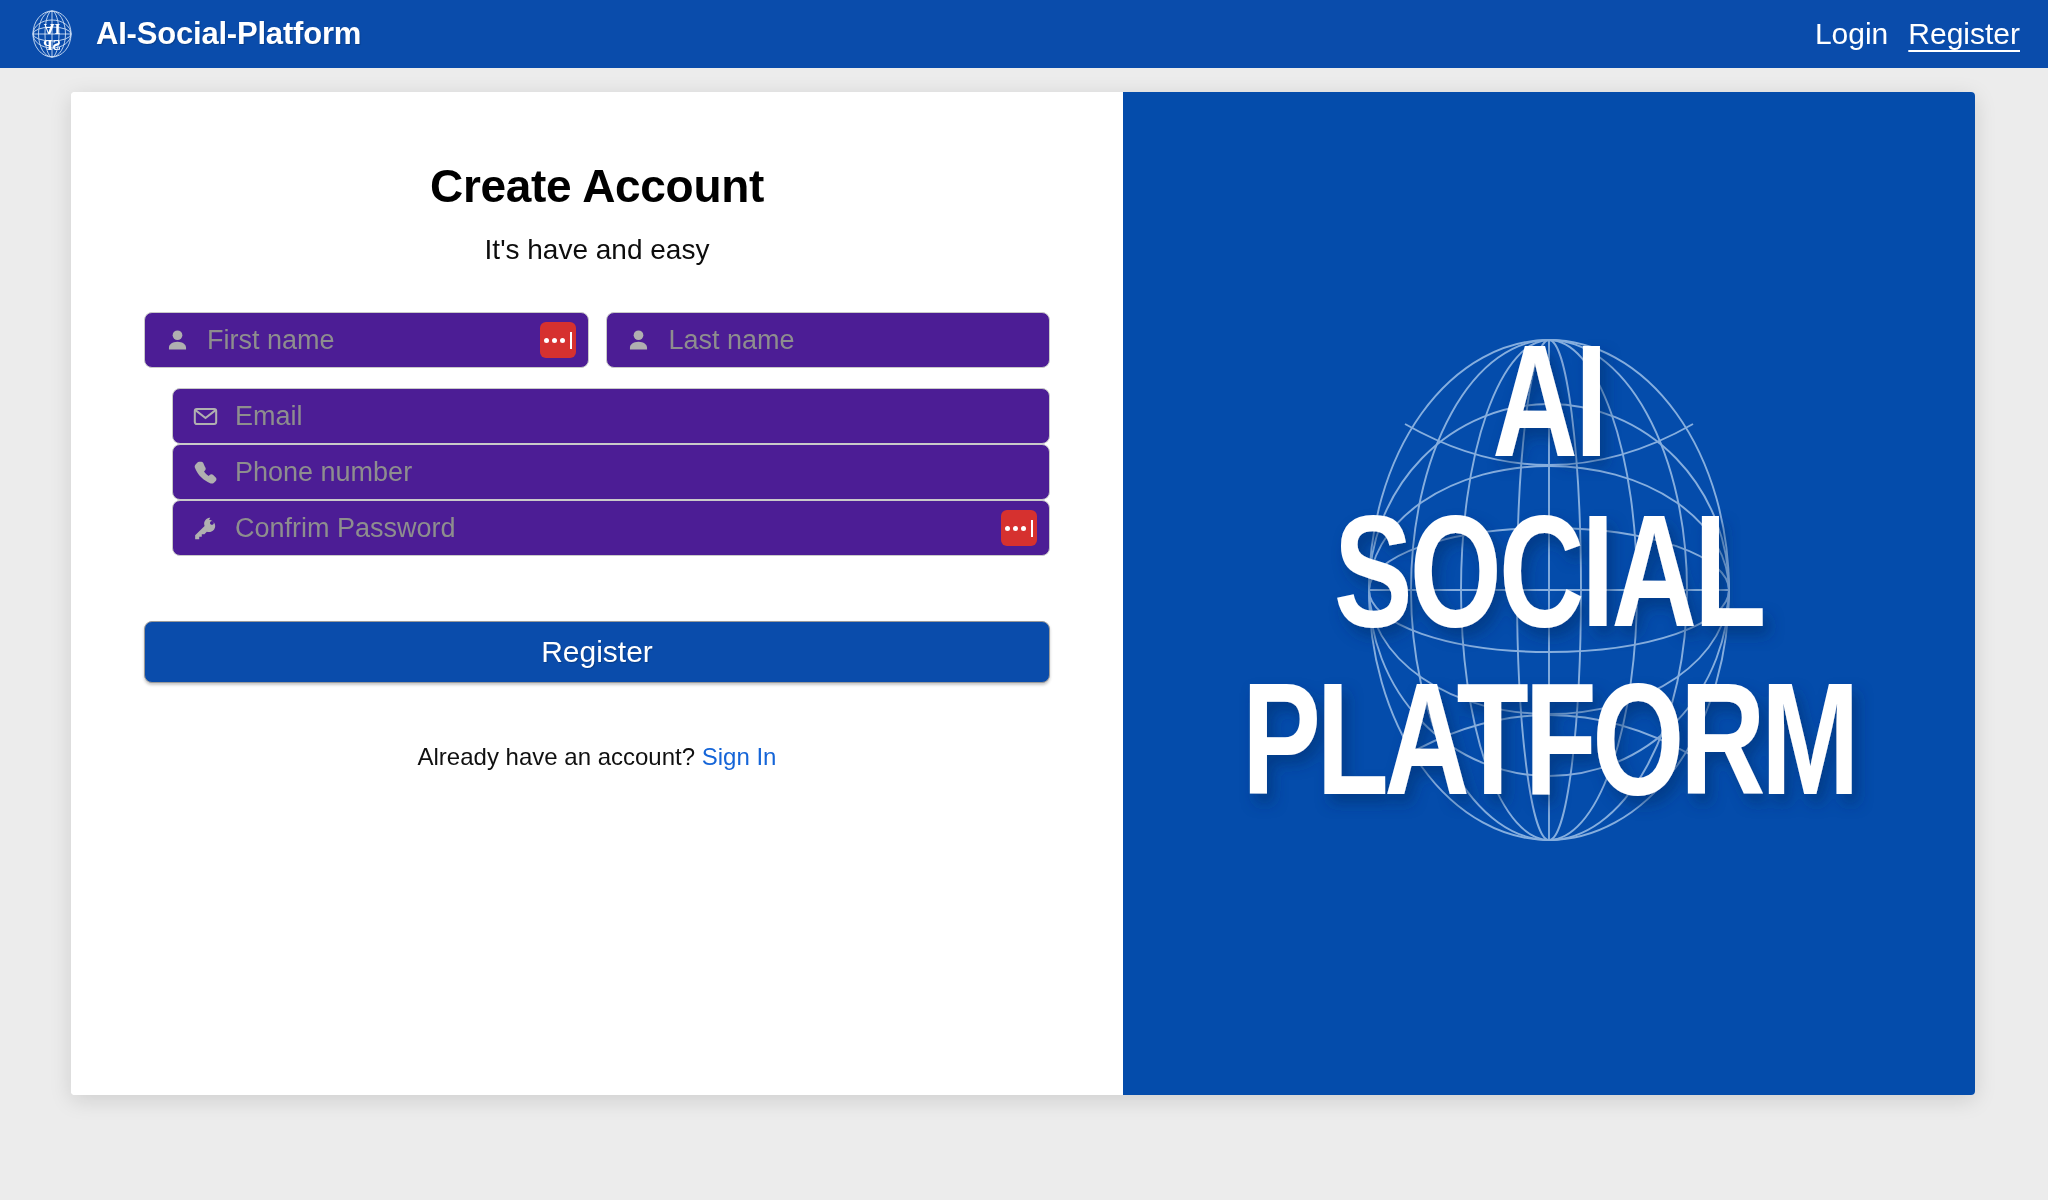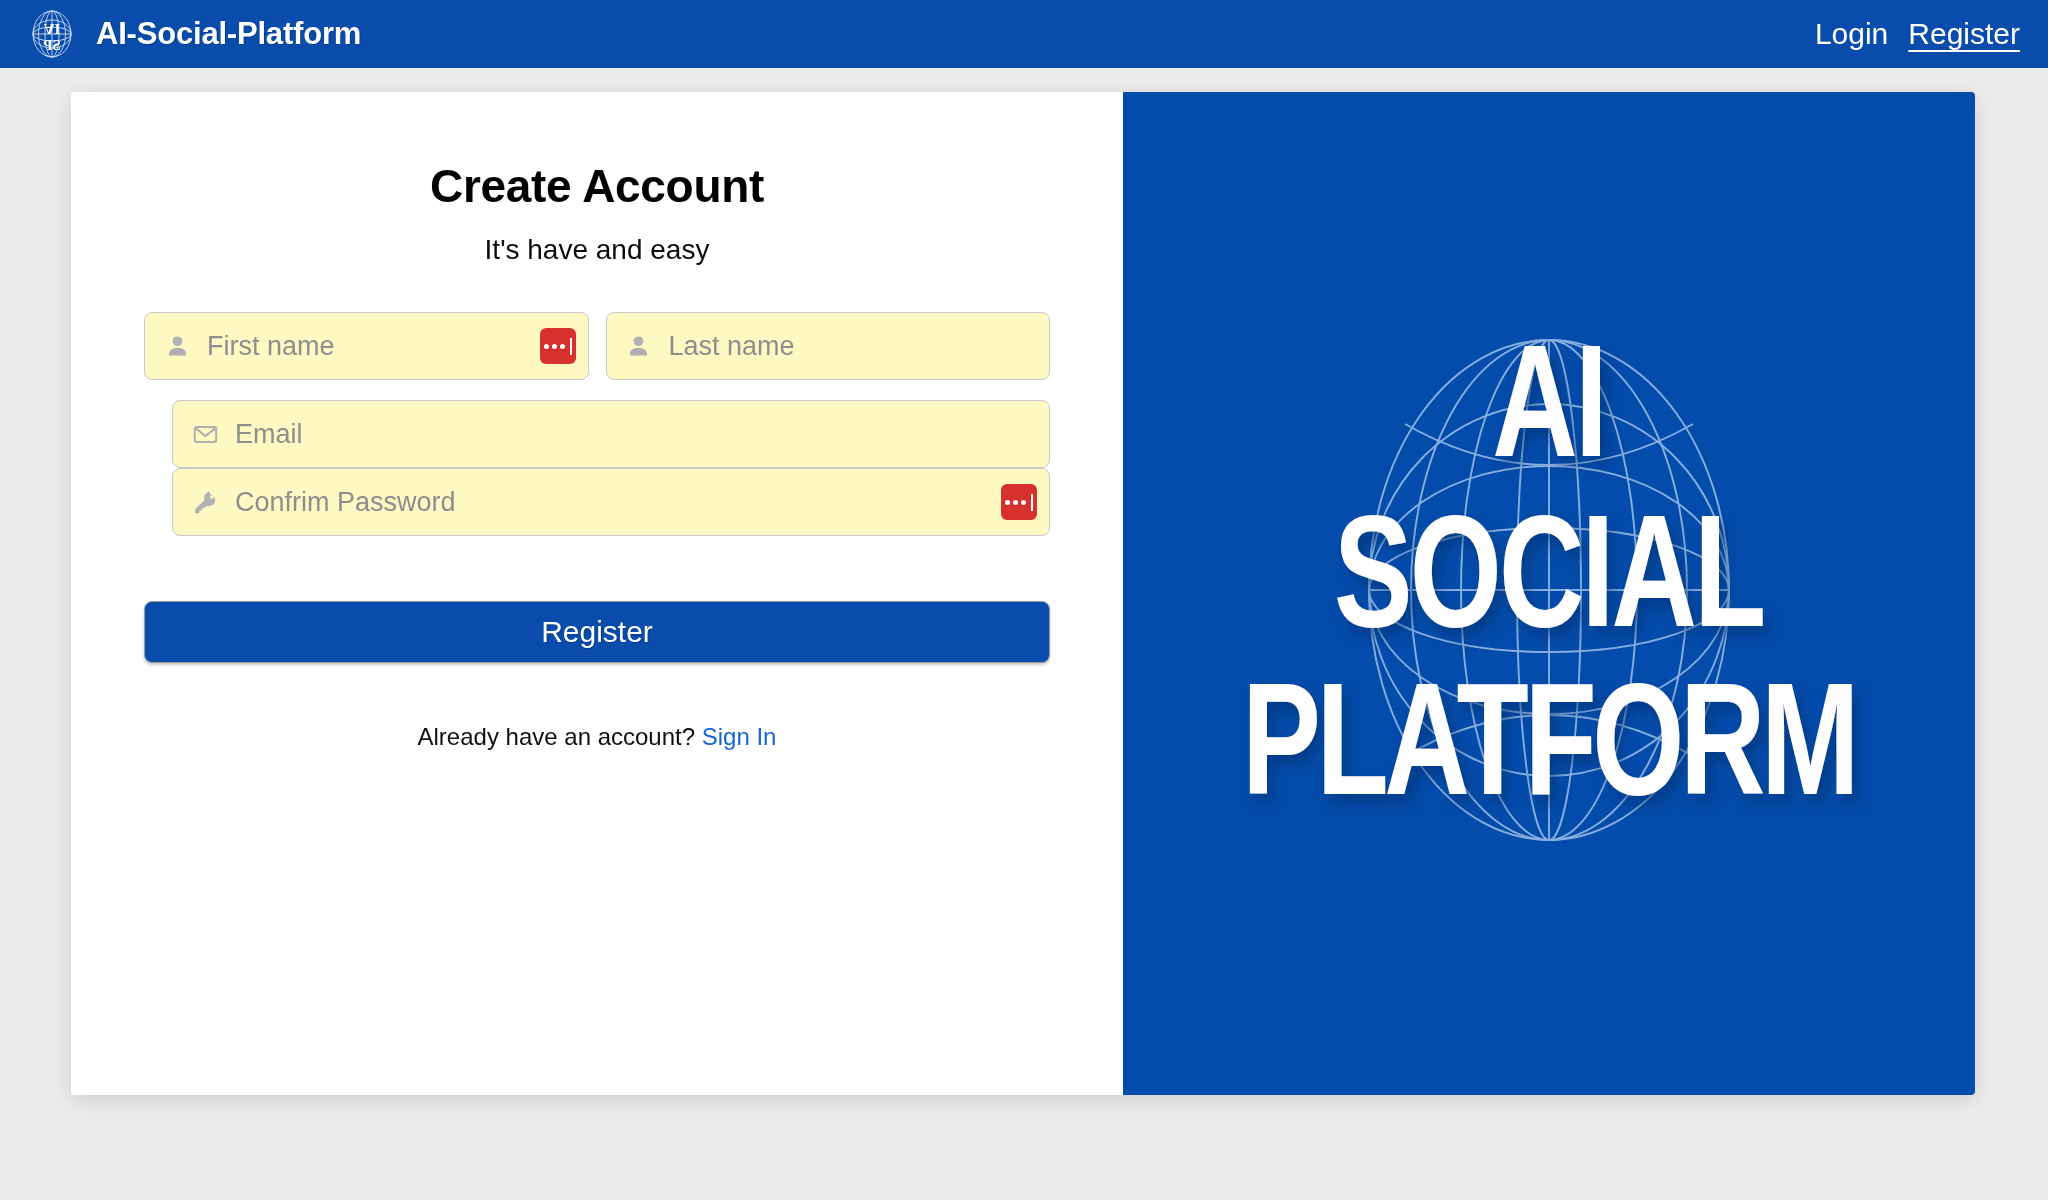--- a/index.html
+++ b/index.html
@@ -112,24 +112,24 @@
   }
 
   .field-row {
     display: flex;
     gap: 17px;
     margin-top: 46px;
   }
   .field {
     position: relative;
     flex: 1 1 0;
-    height: 68px;
+    height: 56px;
     border: 1px solid #c9c9c9;
     border-radius: 8px;
-    background: #fef9c3;
+    background: #4c1d95;
     display: flex;
     align-items: center;
     padding: 0 12px 0 17px;
   }
   .field + .field { margin-top: 0; }
   .field-stack { margin-top: 20px; margin-left: 28px; }
 
   .field-icon {
     width: 30px;
     height: 30px;
@@ -280,20 +280,28 @@
       <div class="field field-stack">
         <span class="field-icon">
           <svg width="27" height="27" viewBox="0 0 24 24" fill="none" stroke="currentColor" stroke-width="1.8">
             <rect x="2.5" y="5.3" width="19" height="13.4" rx="1.8"></rect>
             <path d="M3 6.3l9 7 9-7"></path>
           </svg>
         </span>
         <span class="field-placeholder">Email</span>
       </div>
 
+      <div class="field field-stack">
+        <span class="field-icon">
+          <svg width="26" height="26" viewBox="0 0 24 24" fill="currentColor">
+            <path d="M6.6 2.6c-.7 0-1.3.3-1.8.8L3.3 5c-.8.8-1 2-.6 3 1.2 3.3 3.2 6.3 5.8 8.8 2.5 2.5 5.5 4.5 8.8 5.7 1 .4 2.2.2 3-.6l1.6-1.6c.9-.9.9-2.4 0-3.3l-2.3-2.3c-.9-.9-2.4-.9-3.3 0l-.9.9c-1.7-1-3.2-2.4-4.3-4.1l.9-.9c.9-.9.9-2.4 0-3.3L10.3 3.4c-.5-.5-1.1-.8-1.8-.8z"></path>
+          </svg>
+        </span>
+        <span class="field-placeholder">Phone number</span>
+      </div>
 
 
       <div class="field field-stack">
         <span class="field-icon">
           <svg width="27" height="27" viewBox="0 0 24 24" fill="currentColor">
             <path d="M16.2 2.4c-3 0-5.4 2.4-5.4 5.4 0 .7.1 1.3.4 1.9l-8.4 8.4v3.5h3.6v-2.3h2.3v-2.3h2.3l2.2-2.2c.6.2 1.3.4 2 .4 3 0 5.4-2.4 5.4-5.4s-2.4-5.4-5.4-5.4zm1.5 2.9c.9 0 1.7.8 1.7 1.7s-.8 1.7-1.7 1.7-1.7-.8-1.7-1.7.8-1.7 1.7-1.7z"></path>
           </svg>
         </span>
         <span class="field-placeholder">Confrim Password</span>
         <span class="pm-badge">

